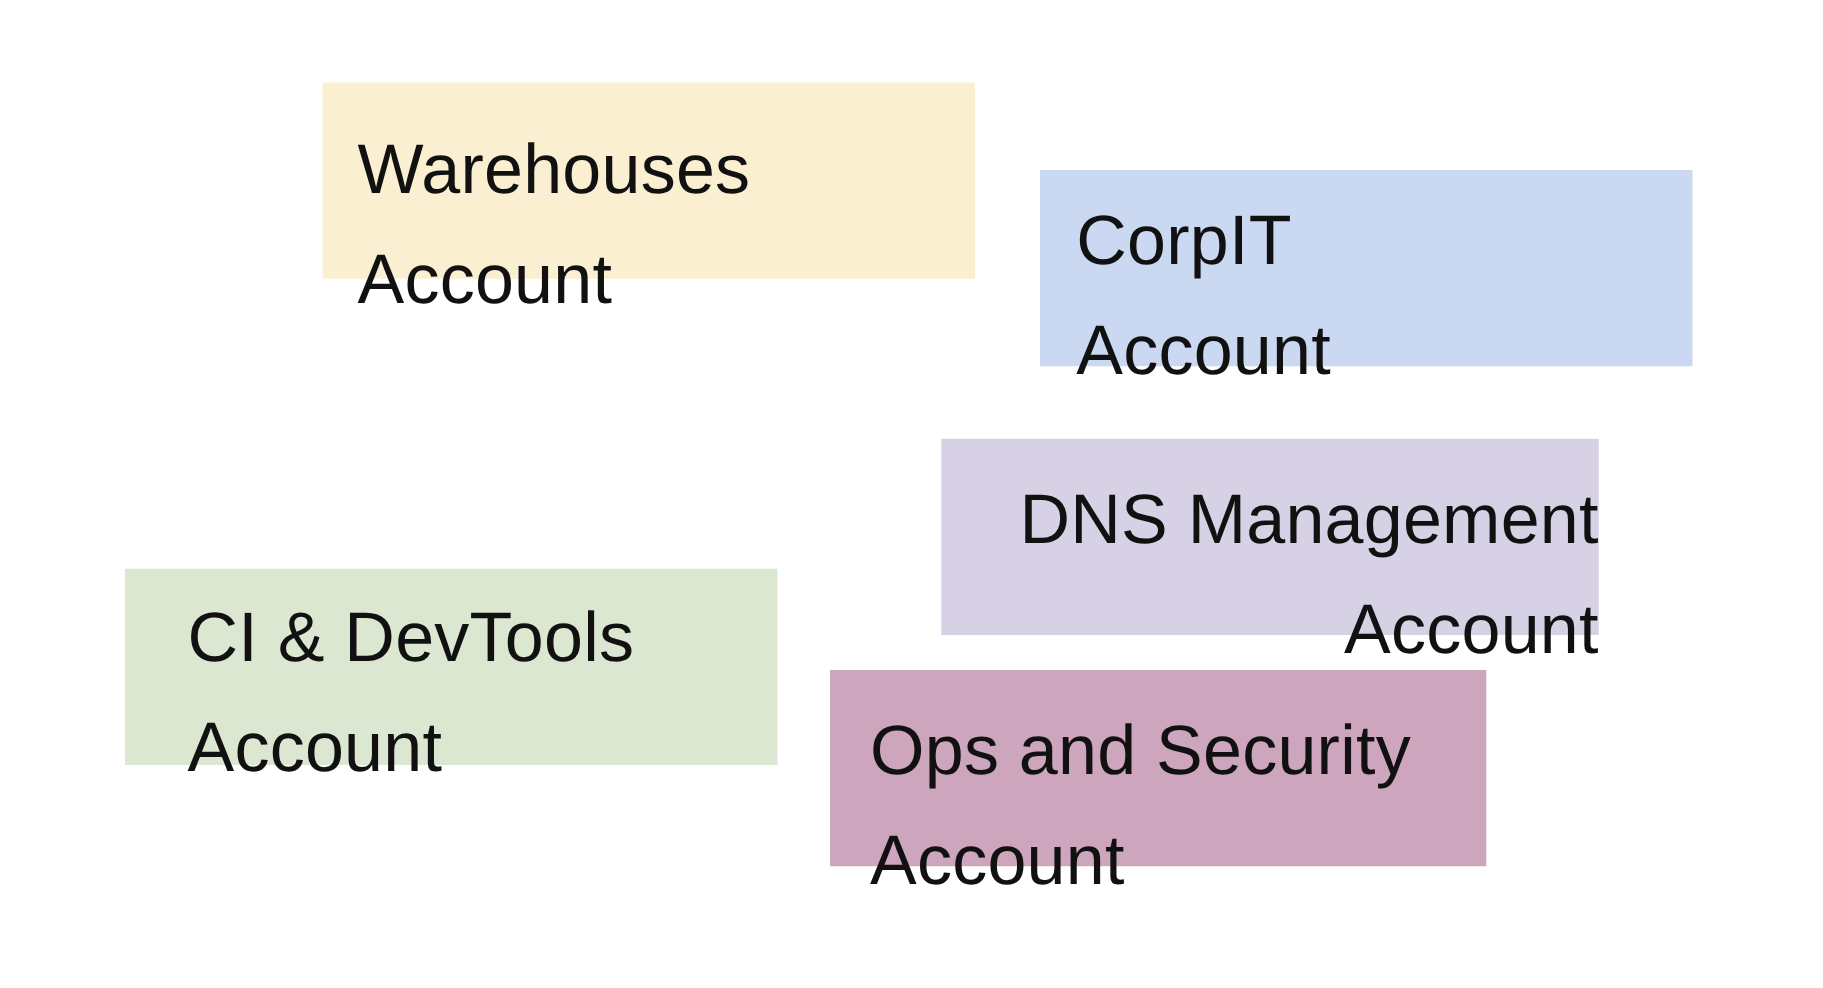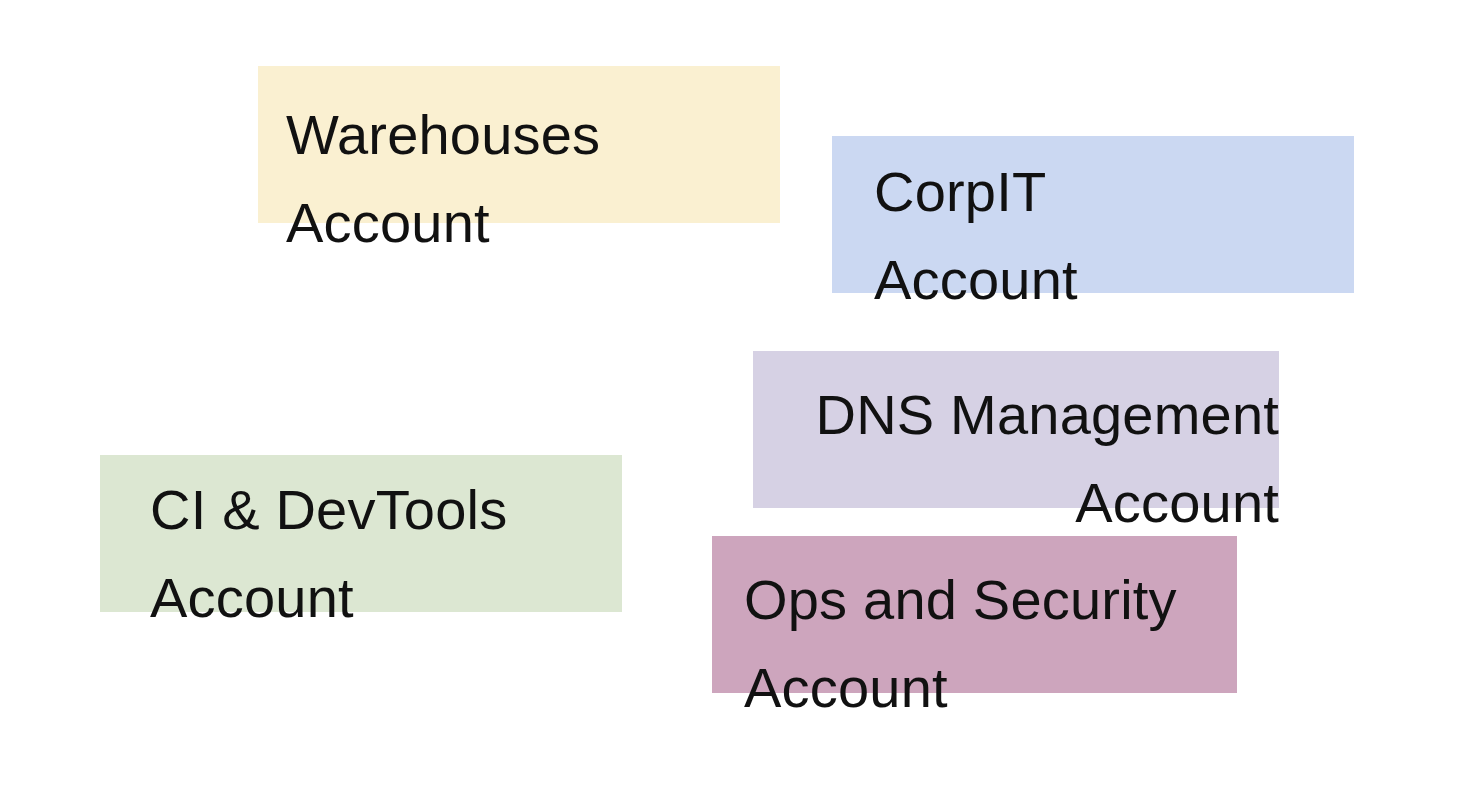--- a/index.html
+++ b/index.html
@@ -22,25 +22,25 @@
   .account-label {
     display: block;
     font-size: 56px;
     line-height: 88px;
     font-weight: 400;
     white-space: pre-line;
     letter-spacing: 0.2px;
   }
   
   .box-0 { left: 258px; top: 66px;  width: 522px; height: 157px; padding: 25px 0 0 28px; }
-  .box-1 { left: 832px; top: 136px; width: 522px; height: 157px; padding: 12px 0 0 42px; }
+  .box-1 { left: 832px; top: 136px; width: 522px; height: 157px; padding: 12px 0 0 29px; }
   .box-2 { left: 172px; top: 260px; width: 523px; height: 158px; padding: 28px 0 0 34px; }
   .box-3 { left: 753px; top: 351px; width: 526px; height: 157px; padding: 20px 0 0 42px; }
   .box-4 { left: 100px; top: 455px; width: 522px; height: 157px; padding: 11px 0 0 50px; }
-  .box-5 { left: 664px; top: 536px; width: 525px; height: 157px; padding: 20px 0 0 32px; margin-left: 48px; }
+  .box-5 { left: 664px; top: 536px; width: 525px; height: 157px; padding: 20px 0 0 32px; }
 </style>
 </head>
 <body>
 
 <div class="canvas" style="color: rgb(17, 17, 17);">
 
   <div class="account-box box-0" style="background-color: rgb(250, 240, 209);">
     <span class="account-label">Warehouses
 Account</span>
   </div>

